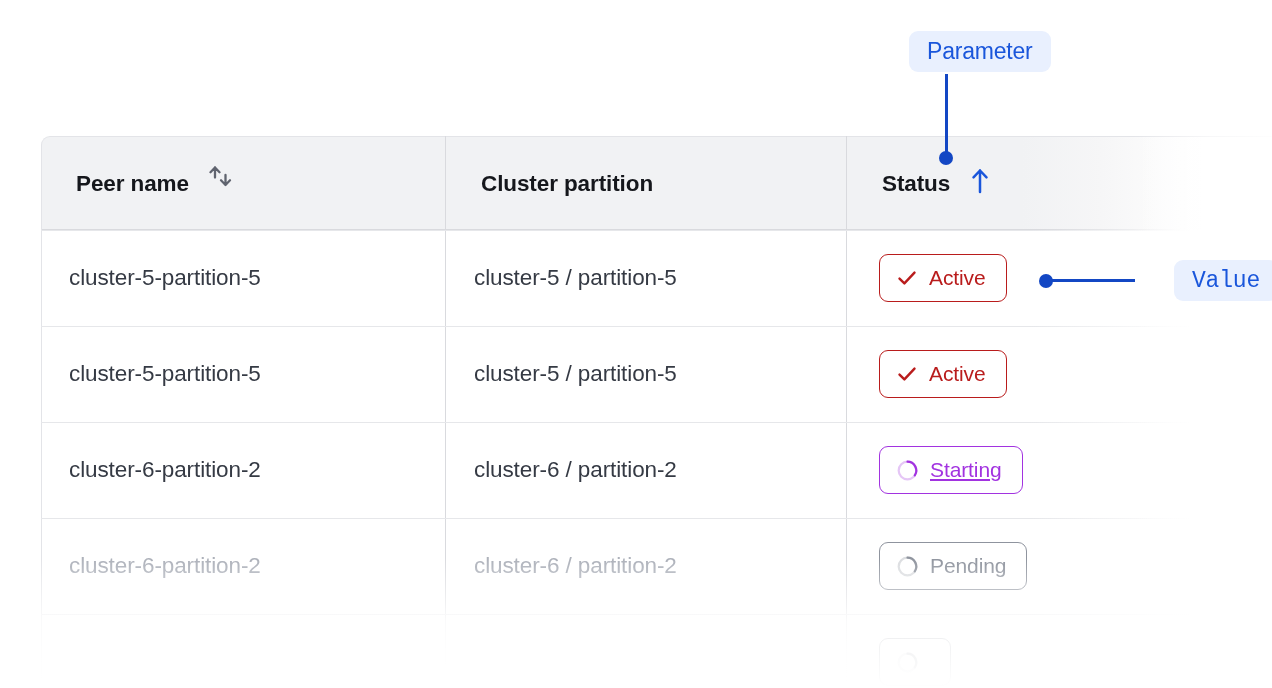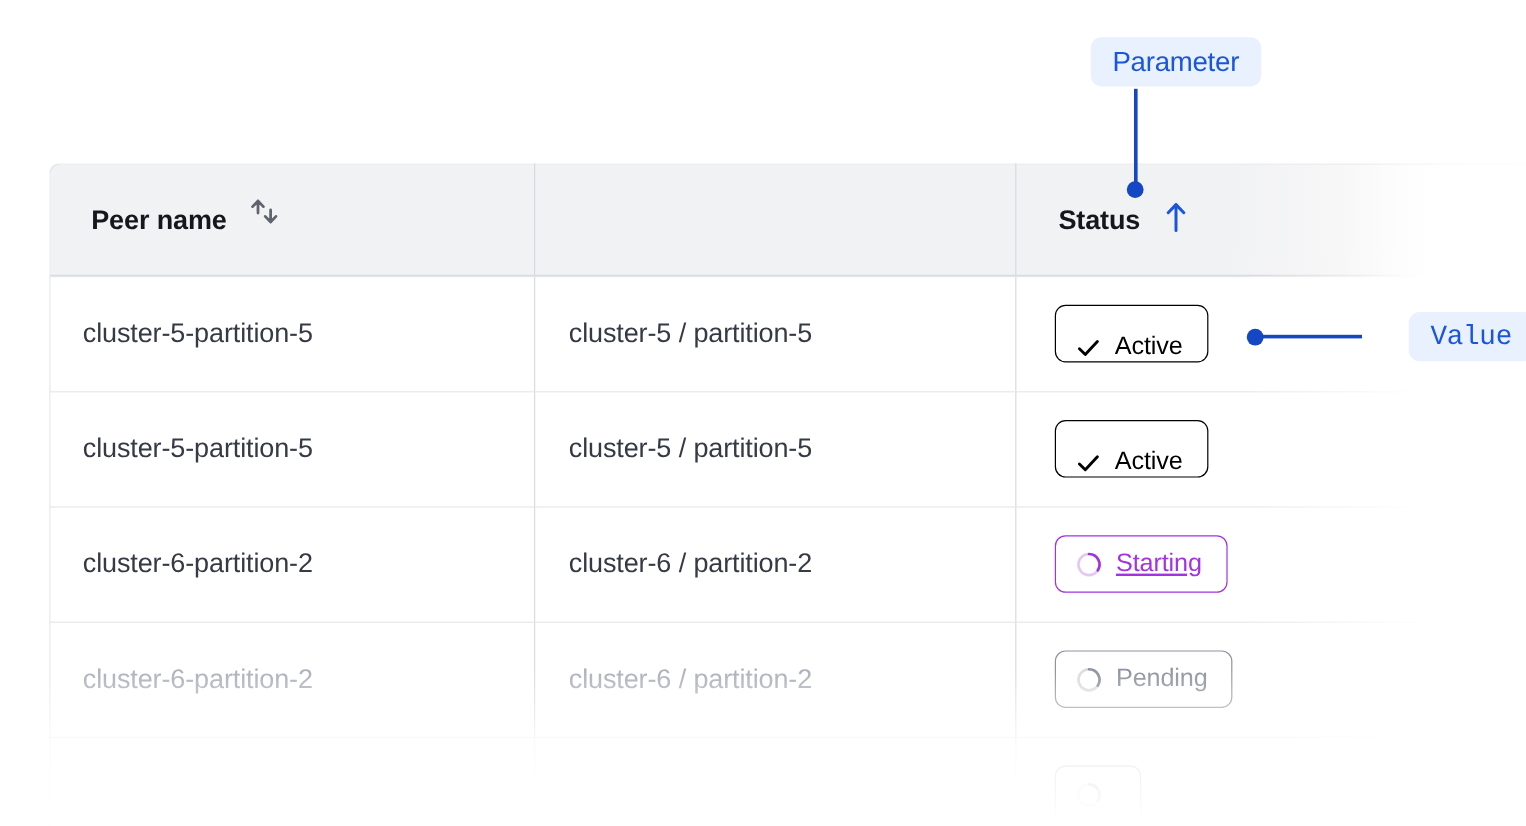--- a/index.html
+++ b/index.html
@@ -154,21 +154,21 @@
     height: 48px;
     padding: 0 20px 0 16px;
     border-radius: 9px;
     border: 1.8px solid currentColor;
     font-size: 21px;
     font-weight: 500;
     letter-spacing: -0.1px;
     box-sizing: border-box;
     background: #ffffff;
   }
-  .chip-active  { color: #000000; align-items: flex-end; }
+  .chip-active  { color: #b91c1c; }
   .chip-starting{ color: #a233e0; text-decoration: underline; }
   .chip-pending { color: #8f949e; }
   .chip span.label { color: currentColor; }
 
   .check {
     width: 22px; height: 22px;
     display: block;
   }
   .ring {
     width: 23px; height: 23px;
@@ -244,20 +244,23 @@
         <div class="th th-peer">
           <span>Peer name</span>
           <span style="display:block;">
             <svg width="27" height="30" viewBox="0 0 27 30" fill="none" xmlns="http://www.w3.org/2000/svg">
               <path d="M8 11.5 L8 1.5 M8 1.5 L3.5 6.2 M8 1.5 L12.5 6.2" stroke="#60646f" stroke-width="2.3" stroke-linecap="round" stroke-linejoin="round"></path>
               <path d="M18.5 9 L18.5 19 M18.5 19 L14 14.3 M18.5 19 L23 14.3" stroke="#60646f" stroke-width="2.3" stroke-linecap="round" stroke-linejoin="round"></path>
             </svg>
           </span>
         </div>
 
+        <div class="th th-cluster">
+          <span>Cluster partition</span>
+        </div>
 
         <div class="th th-status">
           <span>Status</span>
           <span style="display:block;">
             <svg width="24" height="28" viewBox="0 0 24 28" fill="none" xmlns="http://www.w3.org/2000/svg">
               <path d="M12 25 L12 3.5 M12 3.5 L5.5 10.3 M12 3.5 L18.5 10.3" stroke="#1a56db" stroke-width="2.5" stroke-linecap="round" stroke-linejoin="round"></path>
             </svg>
           </span>
         </div>
       </div>

